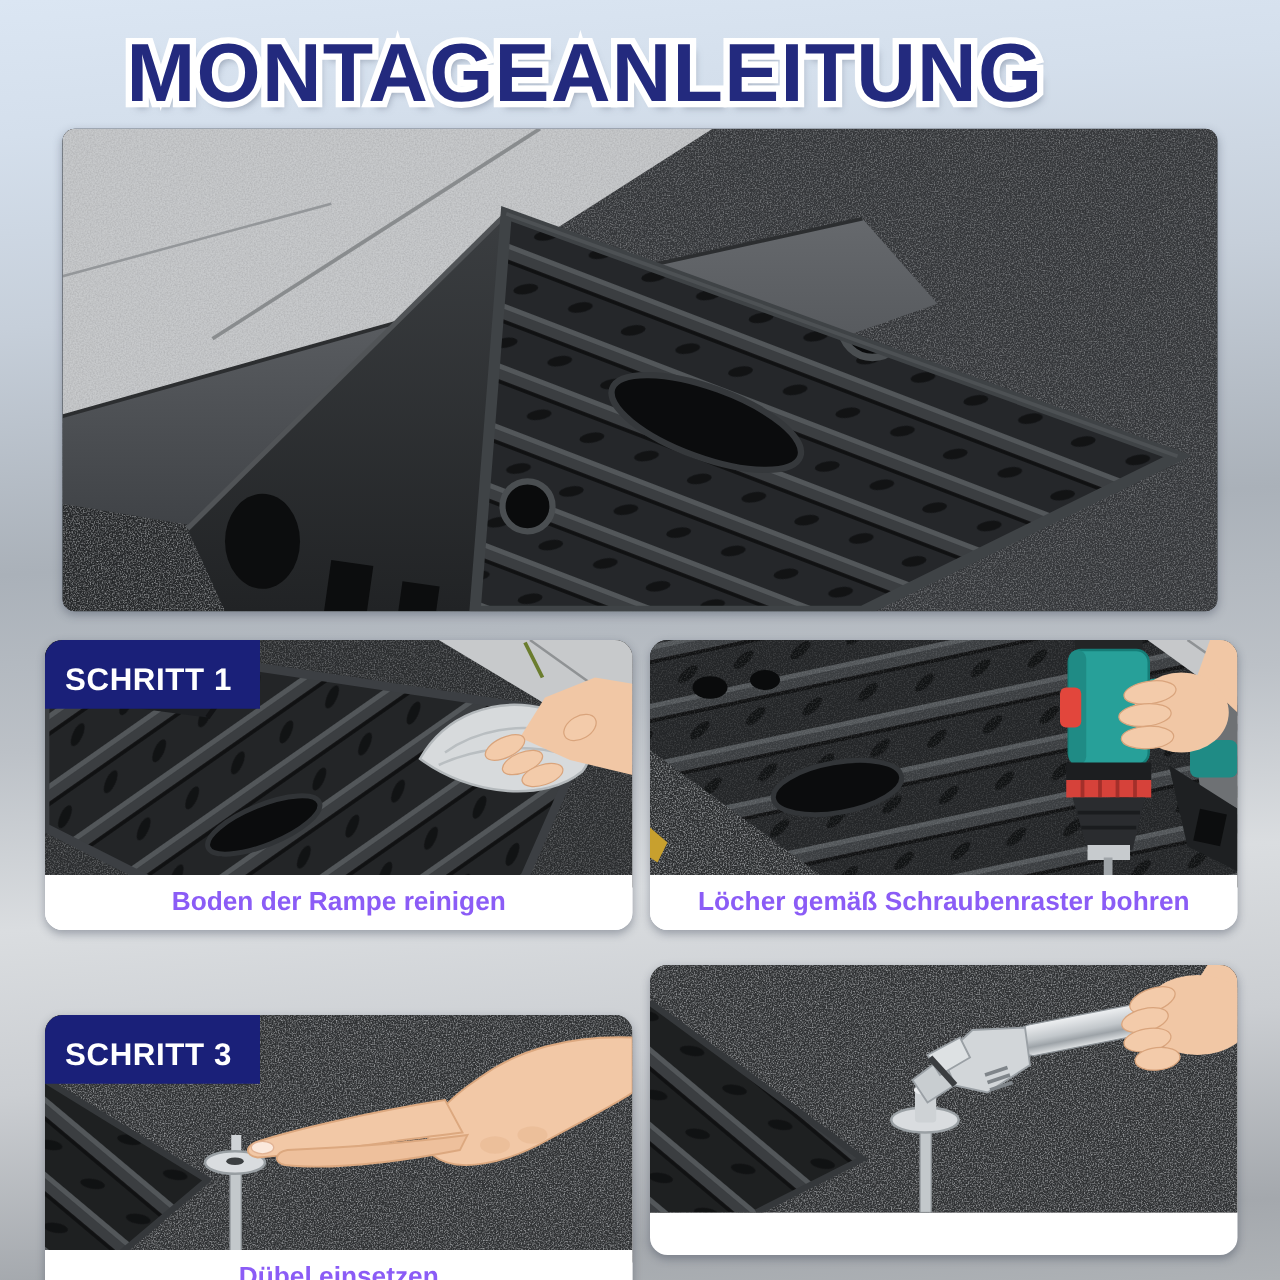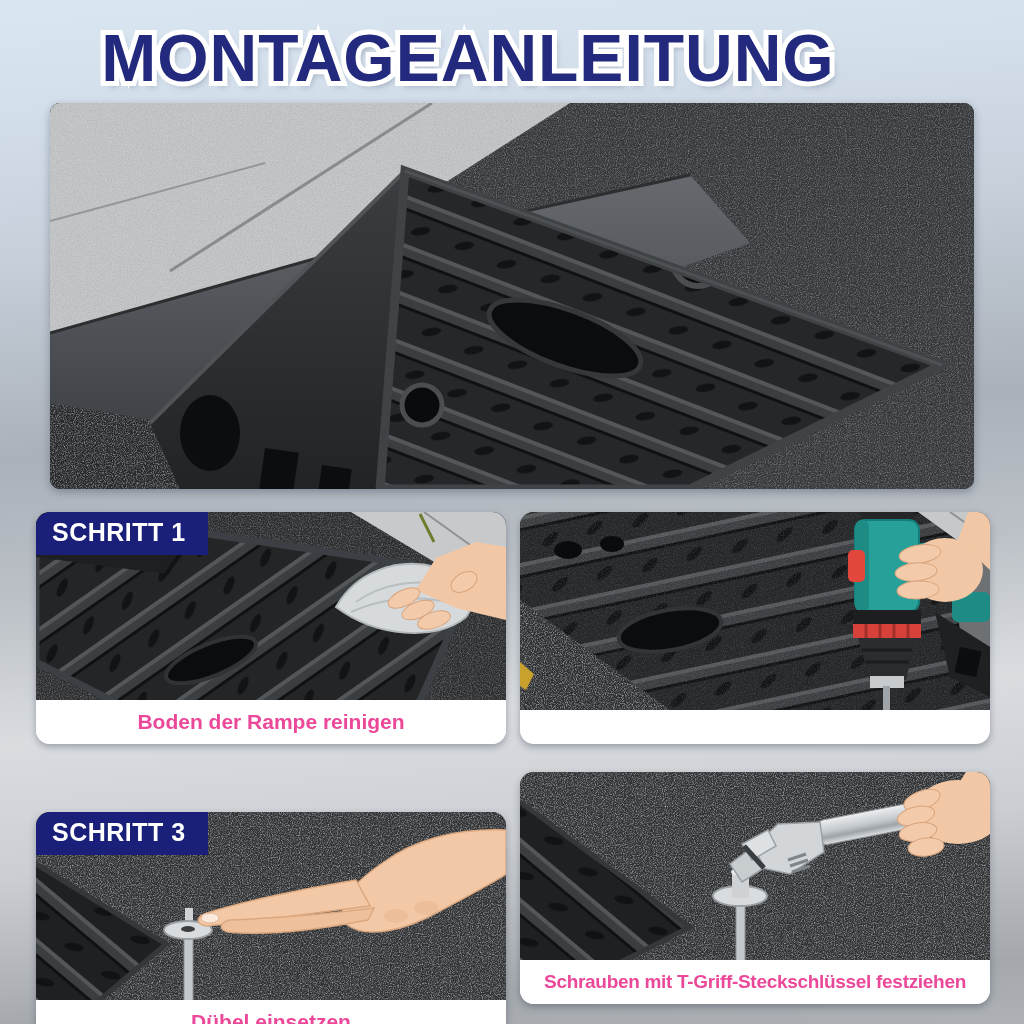--- a/index.html
+++ b/index.html
@@ -38,26 +38,26 @@
   .panel.p1{left:0;top:0;}
   .panel.p2{left:484px;top:0;}
   .panel.p3{left:0;top:260px;margin-top:40px;}
   .panel.p4{left:484px;top:260px;}
   .photo{position:absolute;left:0;top:0;width:470px;height:198px;background:#2a2c2e;}
   .photo svg{display:block;width:100%;height:100%;}
   .badge{
     position:absolute;left:0;top:0;z-index:3;
     background:#1a2079;color:#ffffff;
     font-size:25px;font-weight:700;letter-spacing:.5px;
-    padding:6px 22px 8px 16px;border-radius:14px 0 0 0;
+    padding:18px 22px 8px 16px;border-radius:14px 0 0 0;
   }
   .caption{
     position:absolute;left:0;bottom:0;width:470px;height:44px;background:#ffffff;
     display:flex;align-items:center;justify-content:center;
-    color:#ec4899;font-size:21px;font-weight:700;white-space:nowrap;
+    color:#8b5cf6;font-size:21px;font-weight:700;white-space:nowrap;
   }
   .panel.p4 .caption{font-size:19px;letter-spacing:-0.3px;}
 </style>
 </head>
 <body>
 
 <svg width="0" height="0" style="position:absolute" aria-hidden="true">
   <defs>
     <filter id="specksLight" x="0" y="0" width="100%" height="100%">
       <feTurbulence type="fractalNoise" baseFrequency="0.9" numOctaves="2" stitchTiles="stitch"></feTurbulence>
@@ -268,20 +268,21 @@
         </g>
         <g>
           <polygon points="448,0 470,0 470,58 438,28" fill="#f1c7a5"></polygon>
           <ellipse cx="425" cy="58" rx="38" ry="32" fill="#f1c7a5"></ellipse>
           <ellipse cx="400" cy="42" rx="21" ry="9" fill="#f3cbaa" stroke="#d9a47c" stroke-width="1" transform="rotate(-8 400 42)"></ellipse>
           <ellipse cx="396" cy="60" rx="21" ry="9" fill="#f3cbaa" stroke="#d9a47c" stroke-width="1" transform="rotate(-5 396 60)"></ellipse>
           <ellipse cx="398" cy="78" rx="21" ry="9" fill="#f3cbaa" stroke="#d9a47c" stroke-width="1" transform="rotate(-3 398 78)"></ellipse>
         </g>
       </svg>
     </div>
+    <div class="caption">Löcher gemäß Schraubenraster bohren</div>
   </div>
 
   <div class="panel p3">
     <div class="photo">
       <svg viewBox="0 0 470 198" preserveAspectRatio="none">
         <rect width="470" height="198" fill="#303234"></rect>
         <rect width="470" height="198" filter="url(#specksLight)" opacity="0.85"></rect>
         <g>
           <polygon points="0,52 130,132 52,198 0,198" fill="#1e2021"></polygon>
           <clipPath id="p3r">
@@ -347,16 +348,15 @@
         <g>
           <polygon points="470,0 470,48 432,22 446,0" fill="#f1c7a5"></polygon>
           <ellipse cx="438" cy="40" rx="44" ry="32" fill="#f1c7a5"></ellipse>
           <ellipse cx="402" cy="28" rx="19" ry="9" fill="#f3cbaa" stroke="#d9a47c" stroke-width="1" transform="rotate(-20 402 28)"></ellipse>
           <ellipse cx="396" cy="44" rx="19" ry="9" fill="#f3cbaa" stroke="#d9a47c" stroke-width="1" transform="rotate(-14 396 44)"></ellipse>
           <ellipse cx="398" cy="60" rx="19" ry="9" fill="#f3cbaa" stroke="#d9a47c" stroke-width="1" transform="rotate(-10 398 60)"></ellipse>
           <ellipse cx="406" cy="75" rx="18" ry="9" fill="#f3cbaa" stroke="#d9a47c" stroke-width="1" transform="rotate(-6 406 75)"></ellipse>
         </g>
       </svg>
     </div>
-    <div class="caption">Schrauben mit T-Griff-Steckschlüssel festziehen</div>
   </div>
 
 </div>
 
 </body></html>

